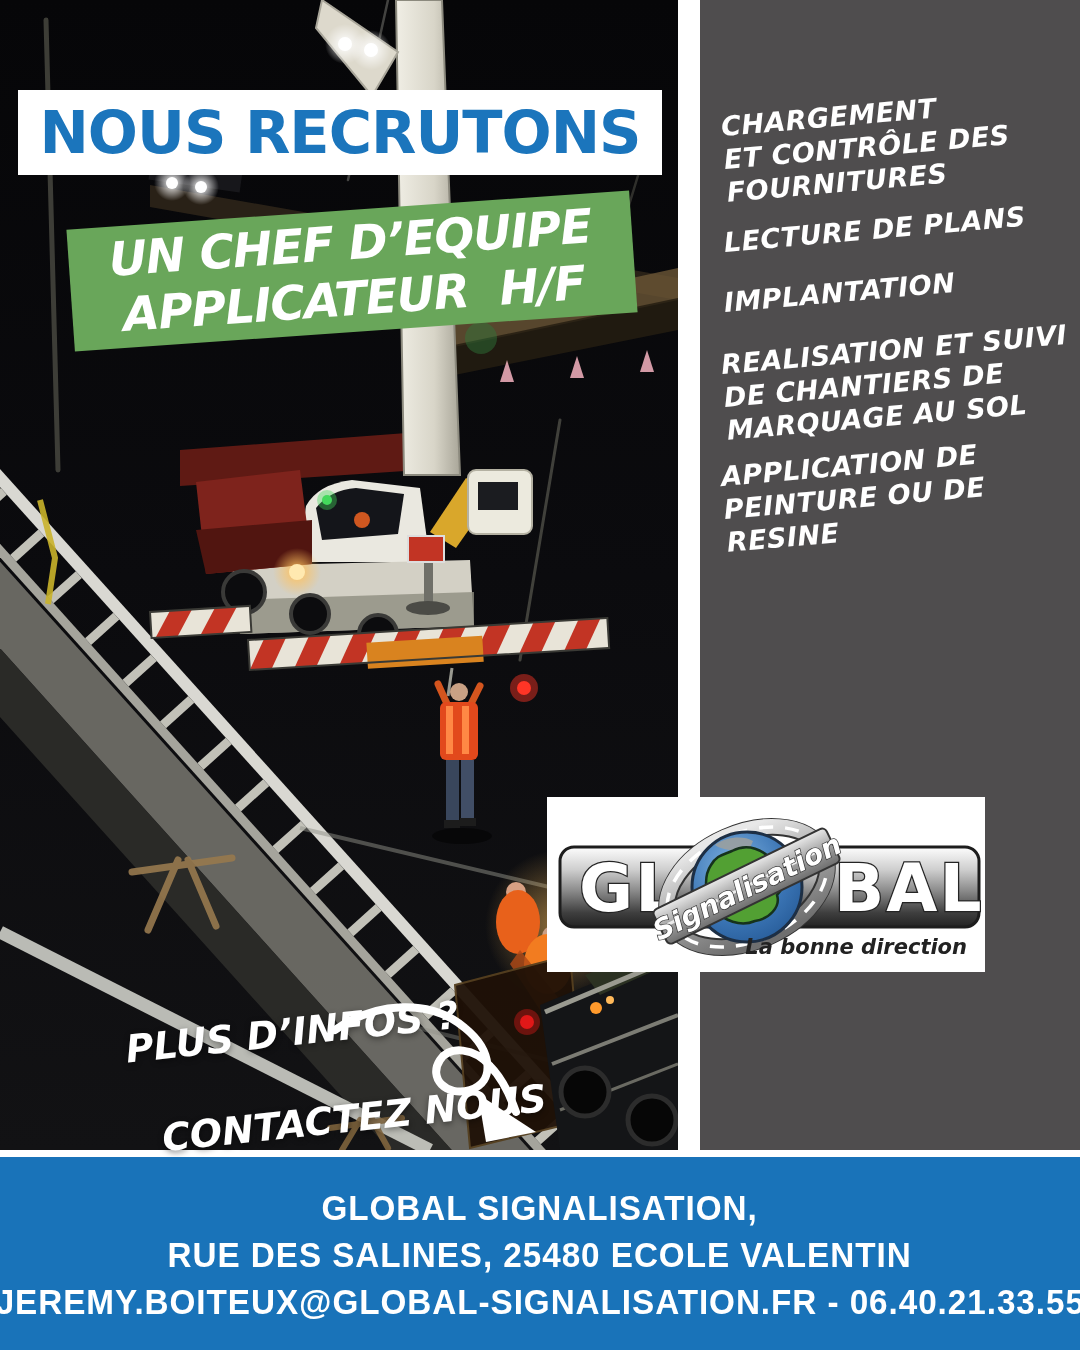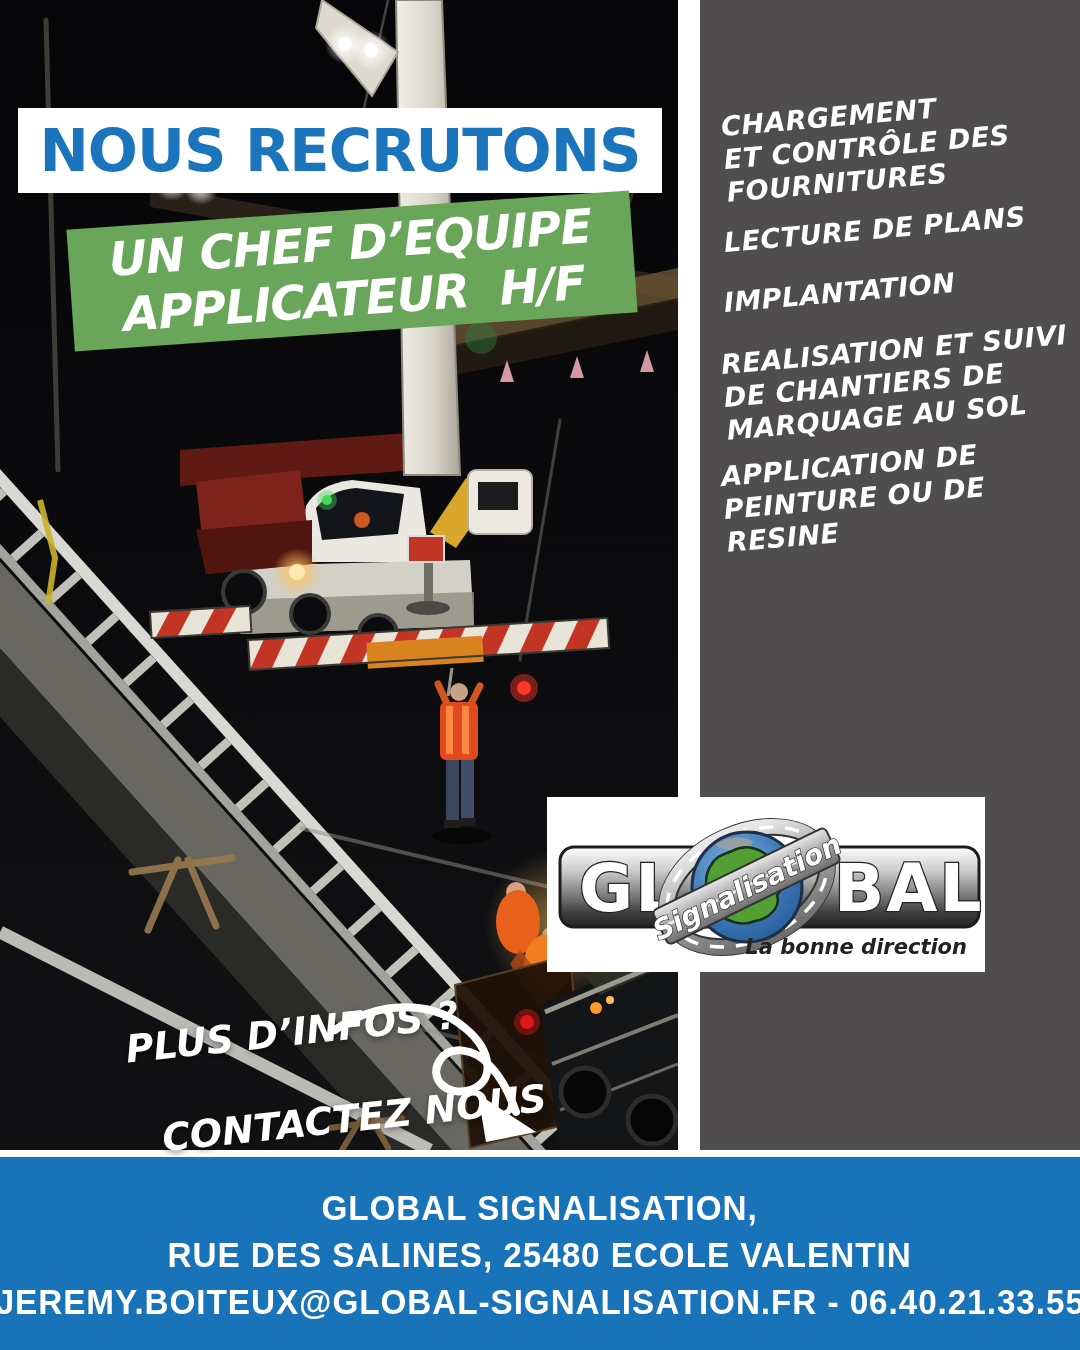--- a/index.html
+++ b/index.html
@@ -18,21 +18,21 @@
   .skill{
     position:absolute;left:24px;color:#fff;font-weight:bold;font-style:italic;
     font-size:27px;line-height:33px;letter-spacing:.5px;white-space:nowrap;
     transform:rotate(-5deg);transform-origin:left center;
   }
   .skill-1{top:110px;} .skill-2{top:226px;} .skill-3{top:286px;}
   .skill-4{top:348px;} .skill-5{top:460px;}
 
   
   .recruit-banner{
-    position:absolute;left:18px;top:108px;width:644px;height:85px;background:#ffffff;
+    position:absolute;left:18px;top:90px;width:644px;height:85px;background:#ffffff;
     display:flex;align-items:center;justify-content:center;
   }
   .recruit-banner span{
     color:#1b75bc;font-weight:bold;font-size:59px;letter-spacing:-1px;white-space:pre;
   }
 
   
   .role-banner{
     position:absolute;left:70px;top:210px;width:564px;height:122px;background:#69a65a;
     transform:rotate(-4deg);display:flex;flex-direction:column;

